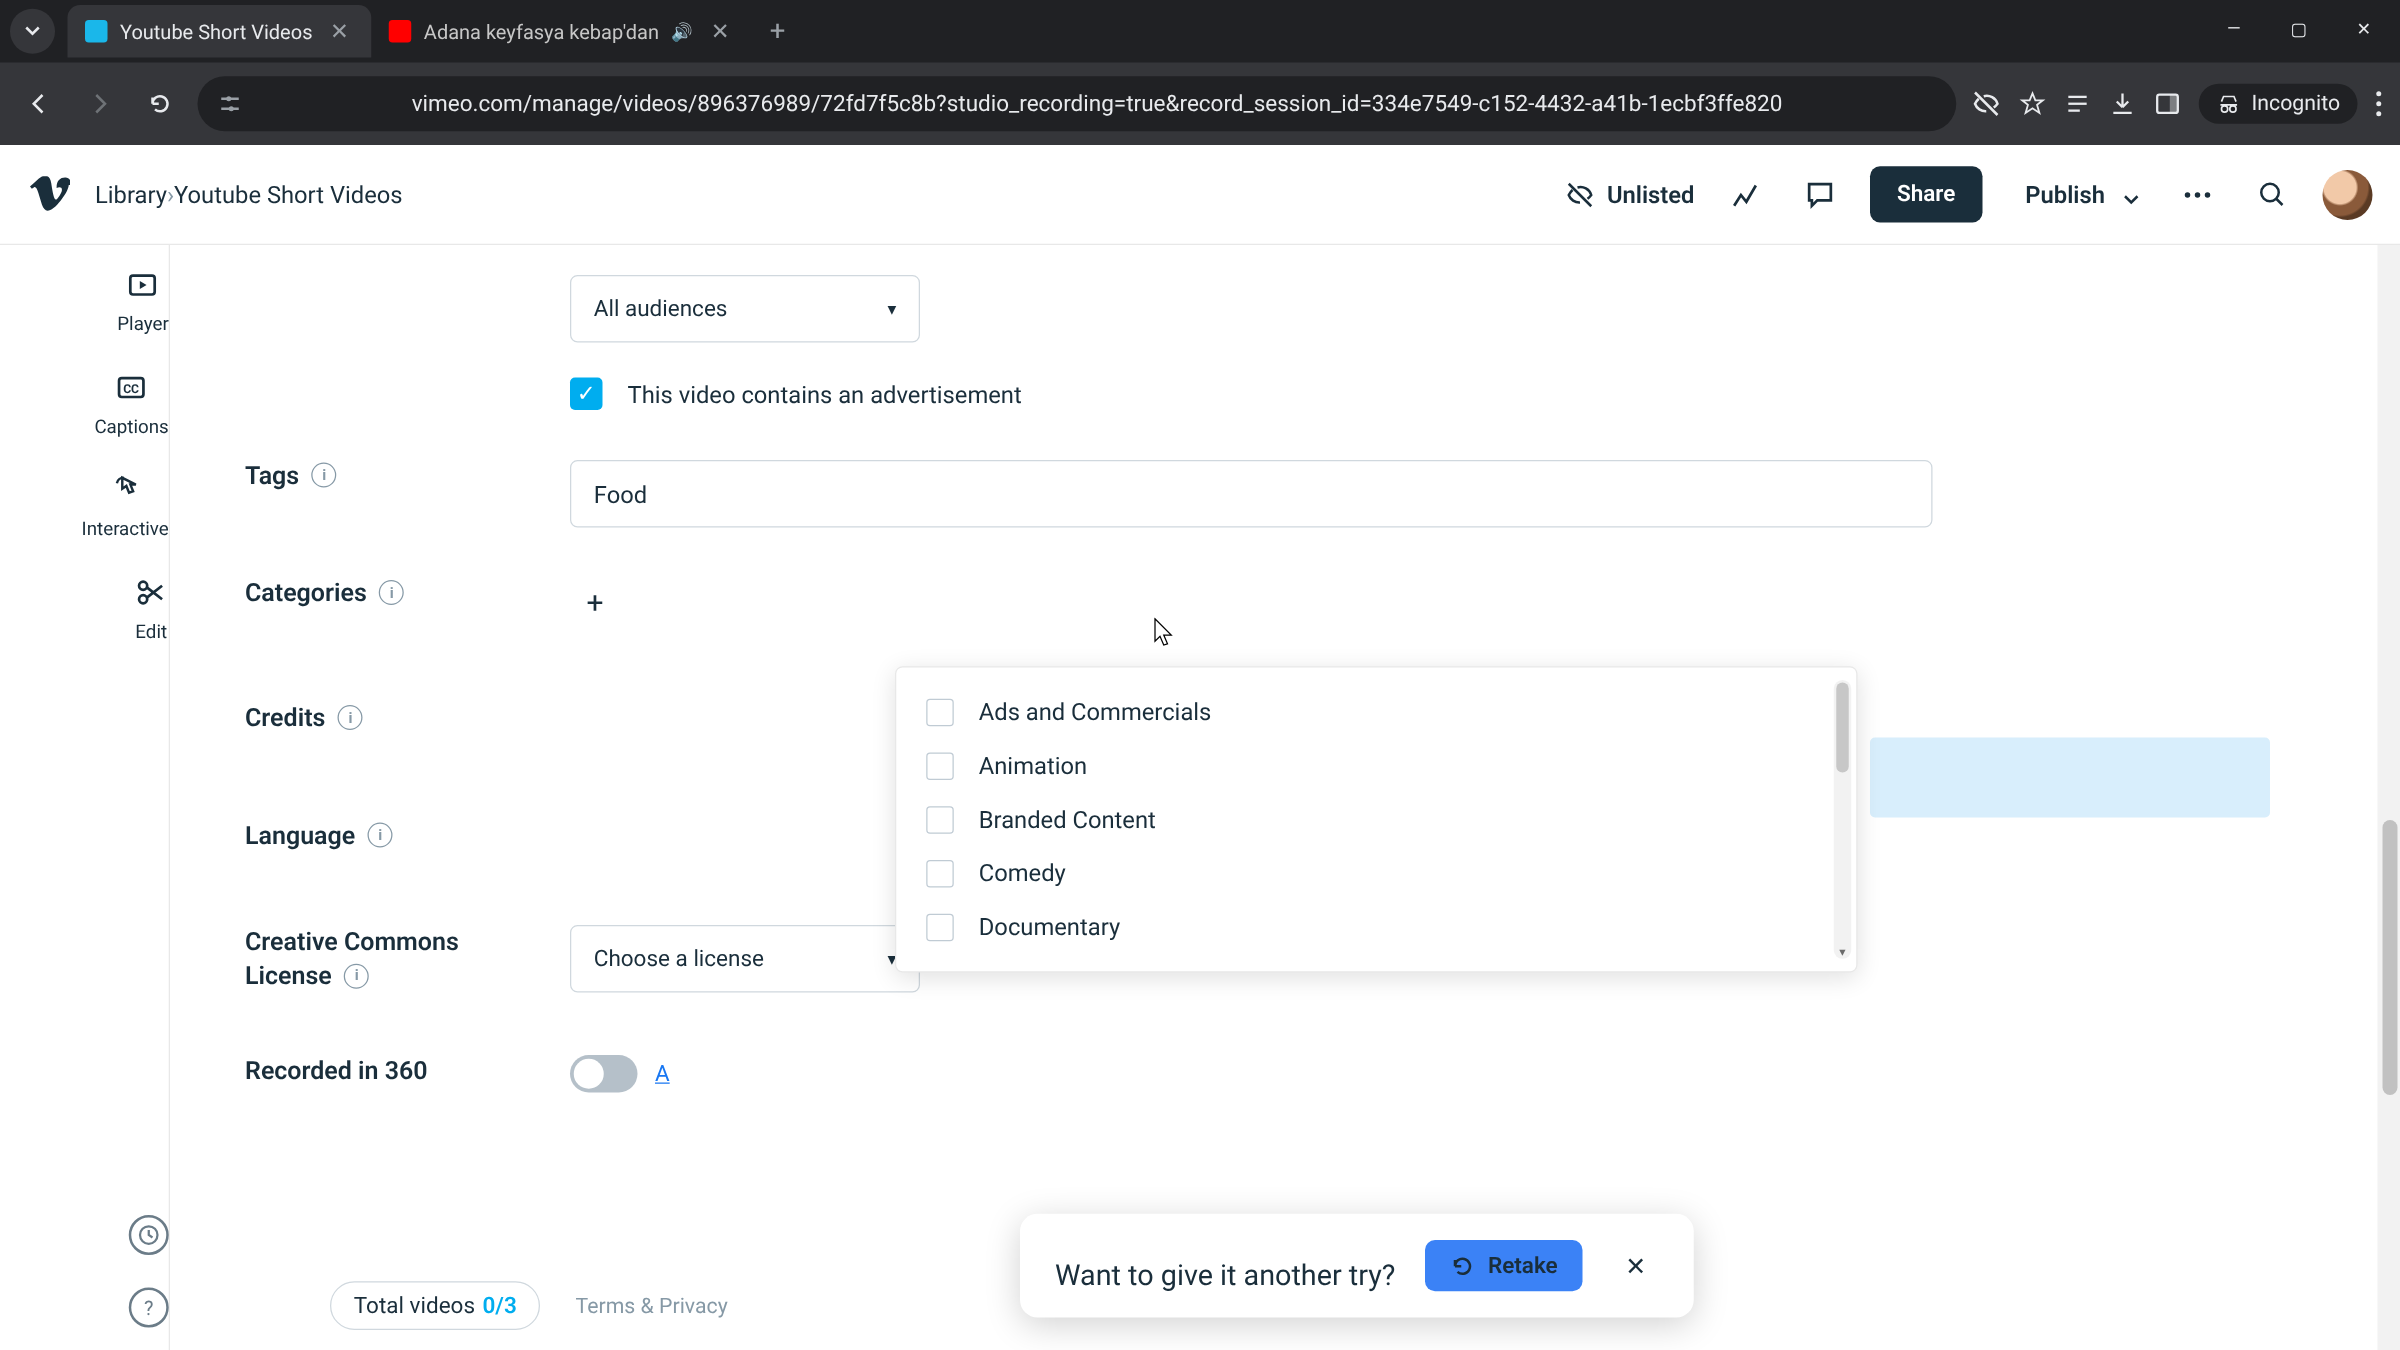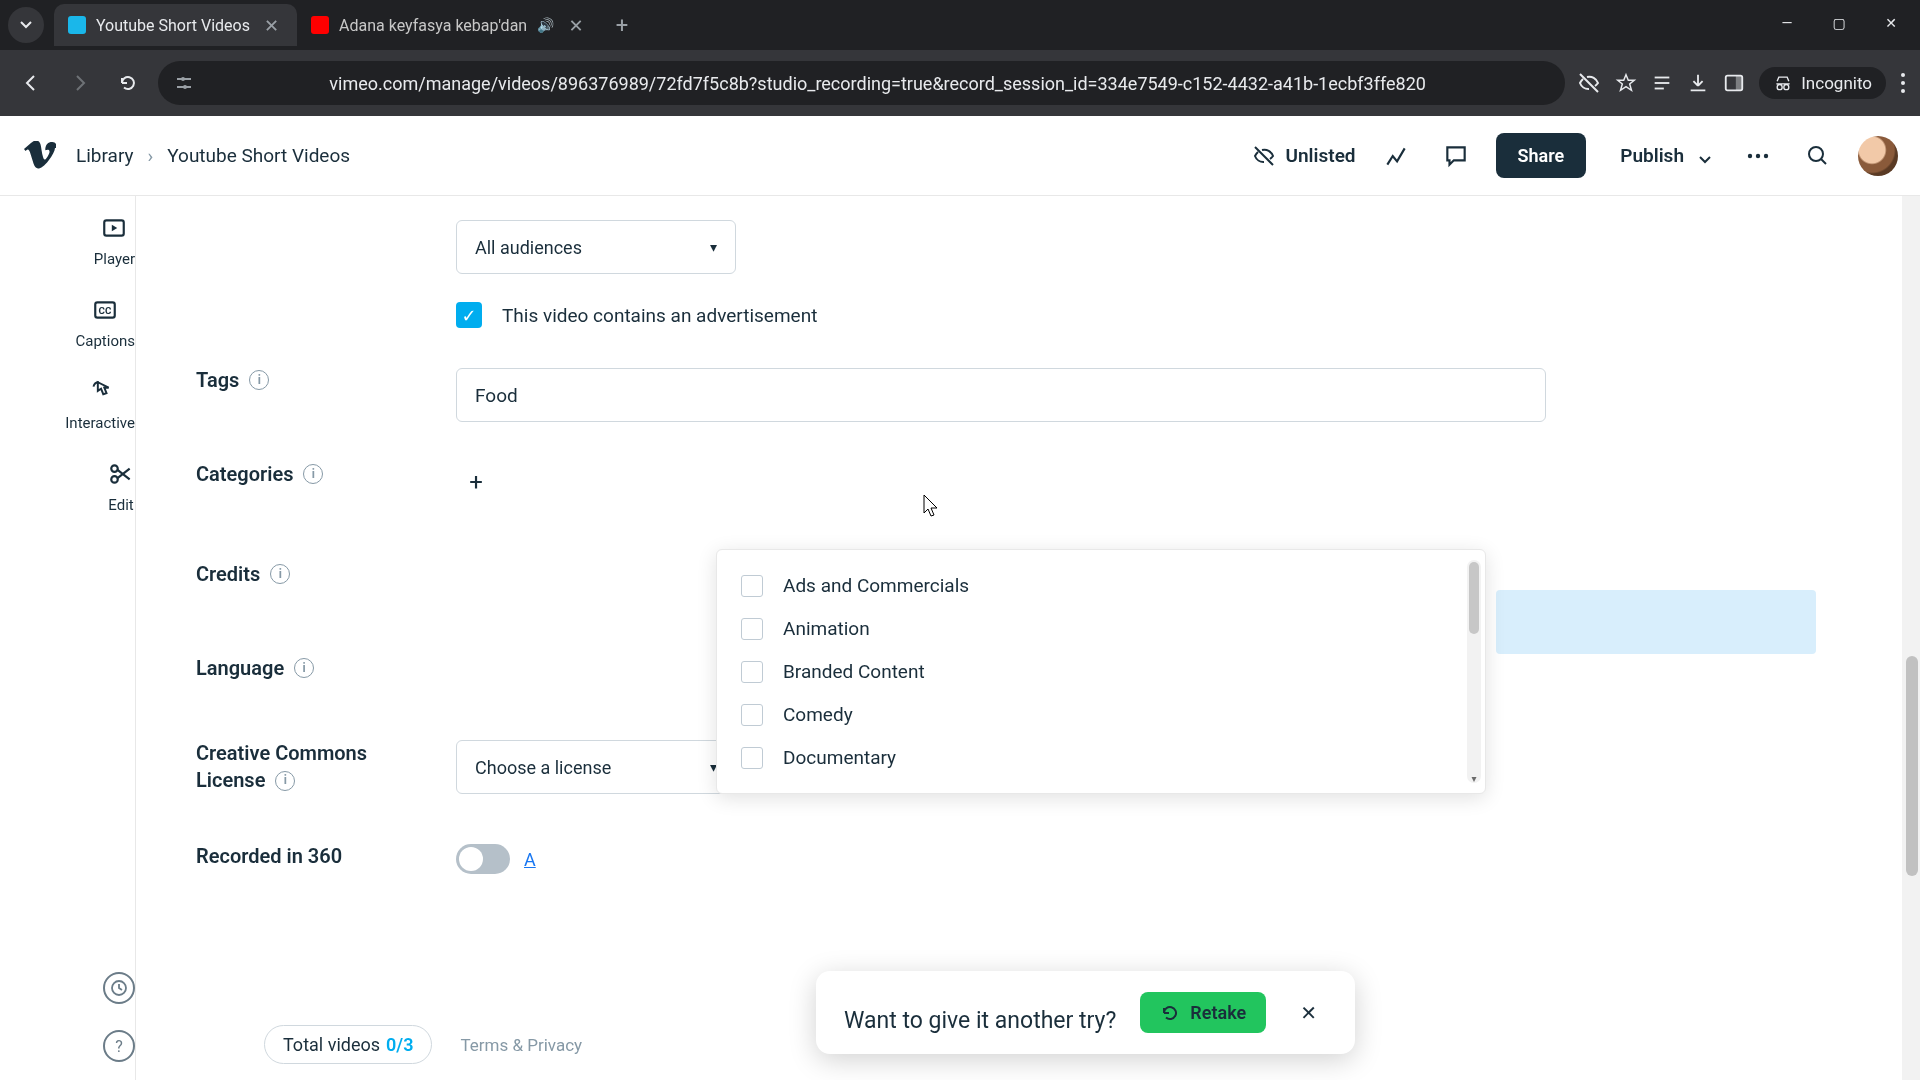--- a/index.html
+++ b/index.html
@@ -26,21 +26,21 @@
   .nav-btn.active { color:#e8eaed; }
   .addr-field { flex:1; display:flex; align-items:center; gap:12px; background:#202124; border-radius:24px; height:44px; padding:0 16px; color:#e8eaed; font-size:18px; }
   .addr-icon { width:20px; height:20px; display:flex; align-items:center; justify-content:center; color:#9aa0a6; font-size:16px; }
   .addr-url { flex:1; white-space:nowrap; overflow:hidden; color:#e8eaed;text-align:center; }
   .right-tools { display:flex; align-items:center; gap:14px; color:#e8eaed; }
   .incognito-pill { display:flex; align-items:center; gap:8px; background:#202124; border-radius:20px; padding:6px 14px; font-size:17px; }
 
   
   .app-header { height:80px; border-bottom:1px solid #e8e8e8; display:flex; align-items:center; padding:0 22px; gap:20px; }
   .vimeo-logo { width:34px; height:30px; }
-  .breadcrumb { display:flex; align-items:center; gap:14px; font-size:19px; color:#1a2e3b; }
+  .breadcrumb { display:flex; align-items:center; font-size:19px; color:#1a2e3b; }
   .breadcrumb a { color:#1a2e3b; text-decoration:none; }
   .breadcrumb .chev { color:#8699a6; }
   .header-spacer { flex:1; }
   .unlisted { display:flex; align-items:center; gap:10px; font-size:19px; font-weight:600; color:#1a2e3b; }
   .hdr-icon-btn { width:40px; height:40px; display:flex; align-items:center; justify-content:center; color:#1a2e3b; }
   .share-btn { background:#1a2e3b; color:#fff; border-radius:8px; padding:12px 22px; font-size:18px; font-weight:600; }
   .publish-btn { display:flex; align-items:flex-end; gap:14px; font-size:19px; font-weight:600; color:#1a2e3b; padding:10px 6px 10px 14px; }
   .search-btn { width:40px; height:40px; display:flex; align-items:center; justify-content:center; }
   .avatar { width:40px; height:40px; border-radius:50%; background: radial-gradient(circle at 35% 35%, #f2c9a8 0 35%, #8a5a3a 40% 60%, #5a3a24 65% 100%); }
 
@@ -69,21 +69,21 @@
   .chev-down { font-size:14px; color:#1a2e3b; }
 
   .checkbox-row { display:flex; align-items:center; gap:20px; margin-top:28px; }
   .checkbox { width:26px; height:26px; background:#00adef; border-radius:4px; display:flex; align-items:center; justify-content:center; color:#fff; font-size:18px; }
   .checkbox-label { font-size:19px; color:#1a2e3b; }
 
   .text-input { width:100%; height:54px; border:1px solid #d0d8de; border-radius:6px; padding:0 18px; font-size:19px; color:#1a2e3b; background:#fff; display:flex; align-items:center; }
 
   .plus-btn { width:40px; height:40px; border:none; background:#fff; display:flex; align-items:center; justify-content:center; font-size:24px; color:#1a2e3b; }
 
-  .category-dropdown { position:absolute; left:580px; top:353px; width:770px; background:#fff; border:1px solid #e8e8e8; border-radius:6px; box-shadow:0 4px 20px rgba(0,0,0,.12); padding:14px 0; z-index:30; }
+  .category-dropdown { position:absolute; left:580px; top:337px; width:770px; background:#fff; border:1px solid #e8e8e8; border-radius:6px; box-shadow:0 4px 20px rgba(0,0,0,.12); padding:14px 0; z-index:30; }
   .cat-item { display:flex; align-items:center; gap:20px; padding:10px 24px; font-size:19px; color:#1a2e3b; }
   .cat-check { width:22px; height:22px; border:1.5px solid #c0cbd4; border-radius:3px; }
   .cat-scroll { position:absolute; right:4px; top:10px; bottom:10px; width:14px; }
   .cat-scroll-track { width:14px; height:100%; background:#f2f2f2; border-radius:7px; position:relative; }
   .cat-scroll-thumb { position:absolute; top:2px; width:10px; left:2px; height:72px; background:#c7c7c7; border-radius:5px; }
   .cat-scroll-arrow { position:absolute; left:0; width:14px; height:14px; display:flex; align-items:center; justify-content:center; font-size:10px; color:#6b6b6b; }
   .cat-scroll-arrow.up { top:-2px; }
   .cat-scroll-arrow.down { bottom:-2px; }
 
   .credits-strip { position:absolute; left:1360px; top:394px; width:320px; height:64px; background:#d8eefc; border-radius:4px; }
@@ -92,21 +92,21 @@
   .toggle-knob { width:24px; height:24px; background:#fff; border-radius:50%; position:absolute; top:3px; left:3px; }
   .toggle-a { color:#1877f2; font-size:18px; text-decoration:underline; margin-left:14px; }
 
   .footer-strip { position:absolute; left:128px; bottom:16px; display:flex; align-items:center; gap:28px; }
   .total-pill { border:1px solid #d0d8de; border-radius:22px; padding:8px 18px; font-size:18px; color:#1a2e3b; display:flex; gap:6px; }
   .total-count { color:#00adef; font-weight:600; }
   .terms { color:#8699a6; font-size:17px; }
 
   .retake-toast { position:absolute; left:680px; bottom:26px; background:#fff; border-radius:14px; box-shadow:0 6px 28px rgba(0,0,0,.18); padding:20px 28px; display:flex; align-items:center; gap:24px; z-index:40; }
   .toast-text { font-size:23px; color:#1a2e3b;margin-top:16px; }
-  .retake-btn { display:flex; align-items:center; gap:10px; background:#22c55e; border-radius:8px; padding:10px 20px; font-size:18px; font-weight:600; color:#1a2e3b; }
+  .retake-btn { display:flex; align-items:center; gap:10px; background:#3b82f6; border-radius:8px; padding:10px 20px; font-size:18px; font-weight:600; color:#1a2e3b; }
   .toast-close { font-size:20px; color:#1a2e3b; padding:4px 10px; }
 
   .page-scrollbar { position:absolute; right:0; top:0; bottom:0; width:18px; background:#f2f2f2; }
   .page-scrollbar-thumb { position:absolute; right:2px; width:12px; top:460px; height:220px; background:#c1c1c1; border-radius:6px; }
 
   .cursor { position:absolute; left:787px; top:298px; z-index:100; pointer-events:none; }
 
   svg { display:block; }
 </style>
 </head>

